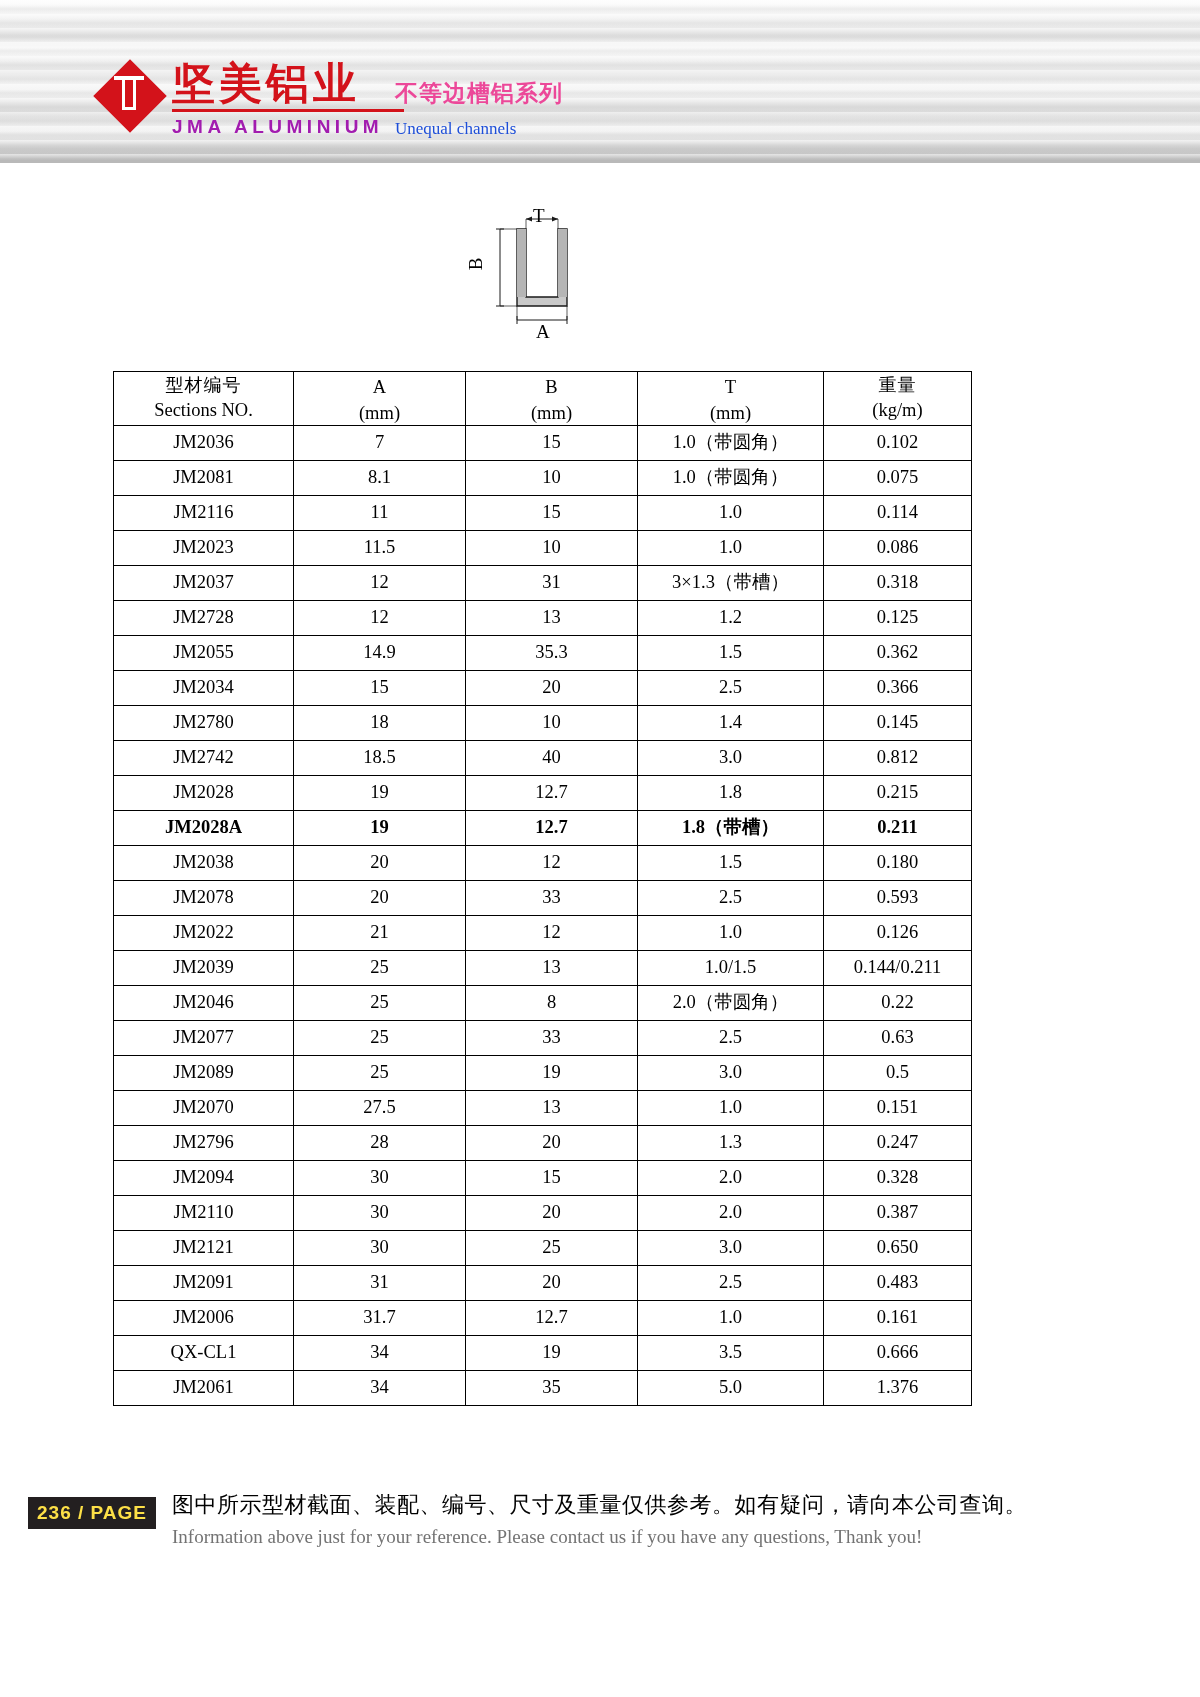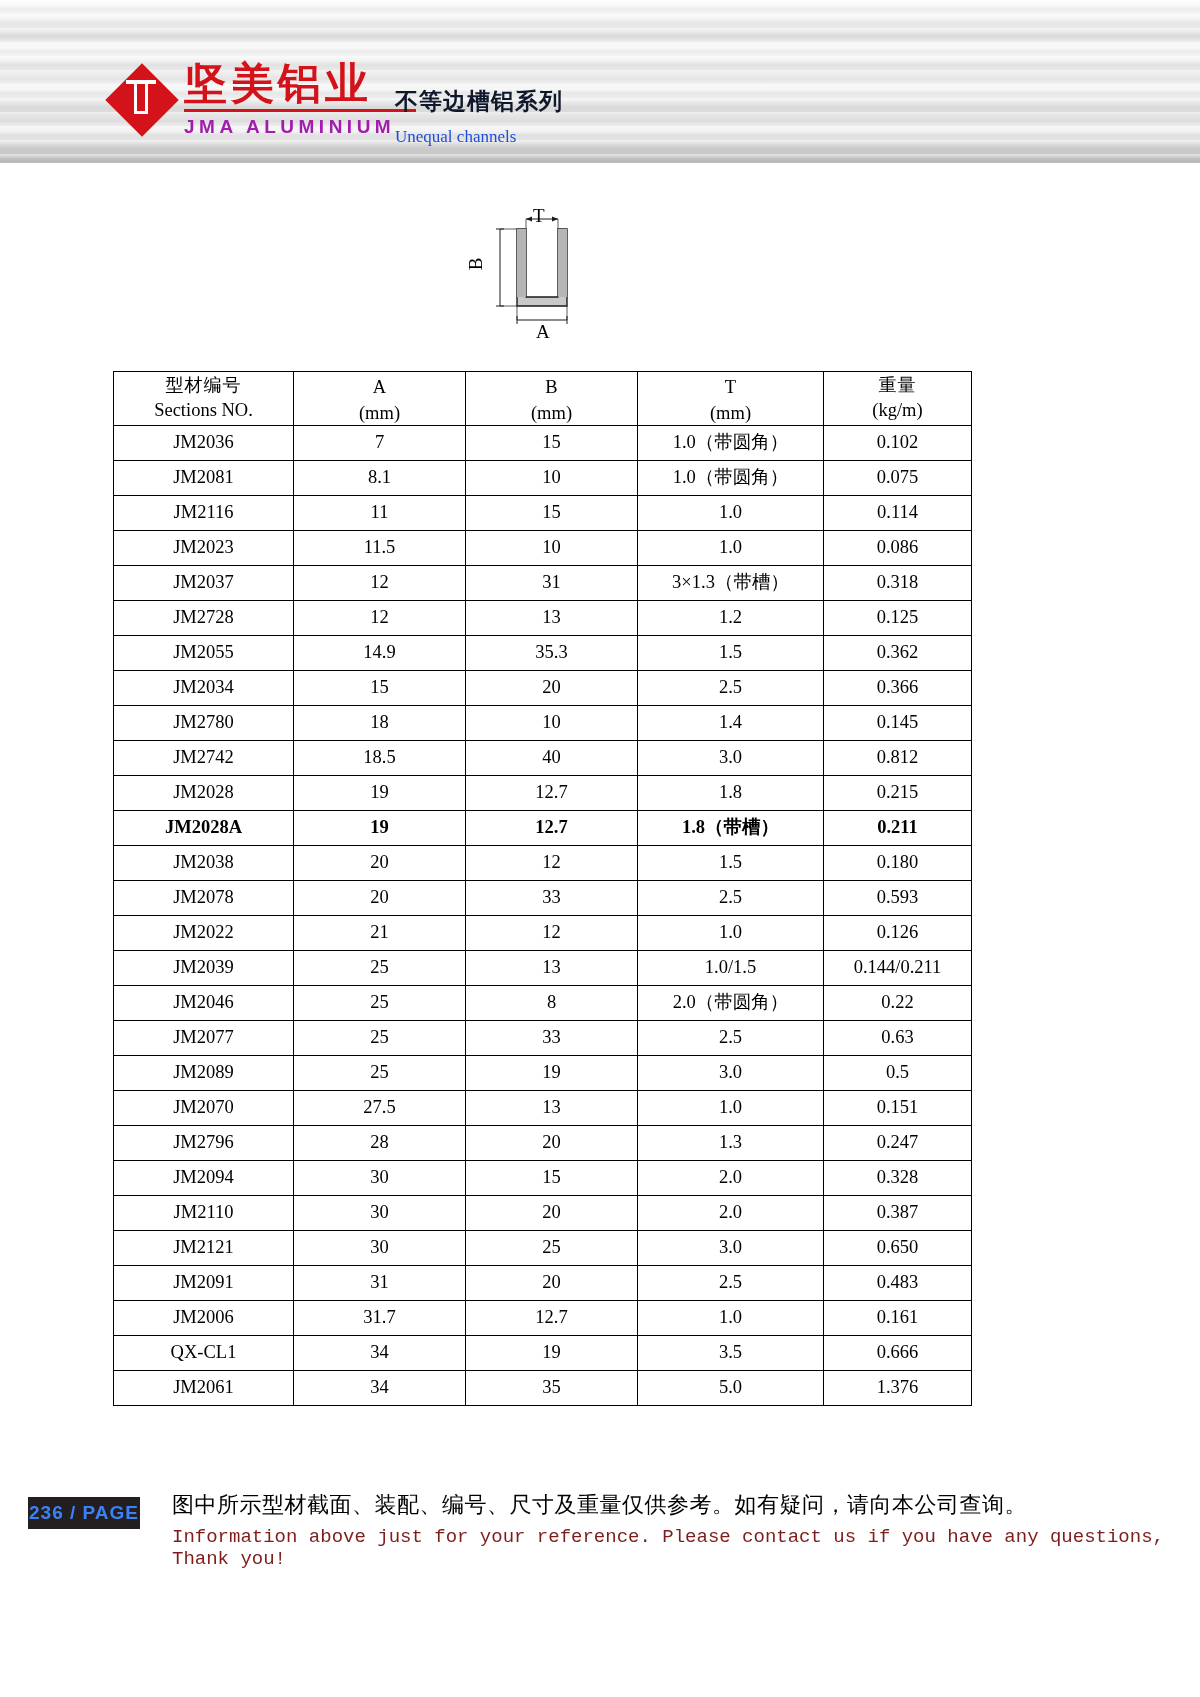--- a/index.html
+++ b/index.html
@@ -43,24 +43,24 @@
     height: 160px;
     background: repeating-linear-gradient(180deg,
        rgba(255,255,255,0.55) 0px,
        rgba(255,255,255,0.0) 5px,
        rgba(170,170,170,0.16) 9px,
        rgba(255,255,255,0.0) 14px);
     pointer-events: none;
   }
   .logo-block {
     position: absolute;
-    left: 112px;
+    left: 100px;
     top: 60px;
     display: flex;
-    align-items: flex-end;
+    align-items: center;
   }
   .logo-mark {
     position: relative;
     width: 62px;
     height: 70px;
     margin-right: 10px;
   }
   .logo-diamond {
     position: absolute;
     left: 4px;
@@ -112,23 +112,22 @@
   }
   .title-block {
     position: absolute;
     left: 395px;
     top: 78px;
   }
   .title-cn {
     font-family: "DejaVu Sans", sans-serif;
     font-size: 23px;
     font-weight: bold;
-    color: #0f172a;
+    color: #ec4899;
     letter-spacing: 1px;
-    margin-top: 8px;
   }
   .title-en {
     font-family: "Liberation Serif", serif;
     font-size: 17px;
     color: #1d4ed8;
     margin-top: 10px;
   }
 
   
   .diagram {
@@ -183,24 +182,24 @@
   .col-sec { width: 180px; }
   .col-a   { width: 172px; }
   .col-b   { width: 172px; }
   .col-t   { width: 186px; }
   .col-w   { width: 148px; }
   .bold-row { font-weight: bold; }
   .page-badge {
     position: absolute;
     left: 28px;
     top: 1497px;
-    width: 112px;
+    width: 128px;
     height: 32px;
     background: #231f20;
-    color: #3b82f6;
+    color: #fde047;
     font-family: "Liberation Sans", sans-serif;
     font-size: 19px;
     font-weight: bold;
     display: flex;
     align-items: center;
     justify-content: center;
     letter-spacing: 1px;
   }
   .footer-note {
     position: absolute;
@@ -208,23 +207,23 @@
     top: 1490px;
     width: 1000px;
   }
   .note-cn {
     font-family: "DejaVu Sans", sans-serif;
     font-size: 22px;
     color: #000000;
     letter-spacing: 0.5px;
   }
   .note-en {
-    font-family: Liberation Mono, monospace;
+    font-family: Liberation Serif, serif;
     font-size: 19px;
-    color: #7f1d1d;
+    color: #737373;
     margin-top: 6px;
   }
 </style>
 </head>
 <body>
 
 <div class="header">
   <div class="header-stripes"></div>
 </div>
 

